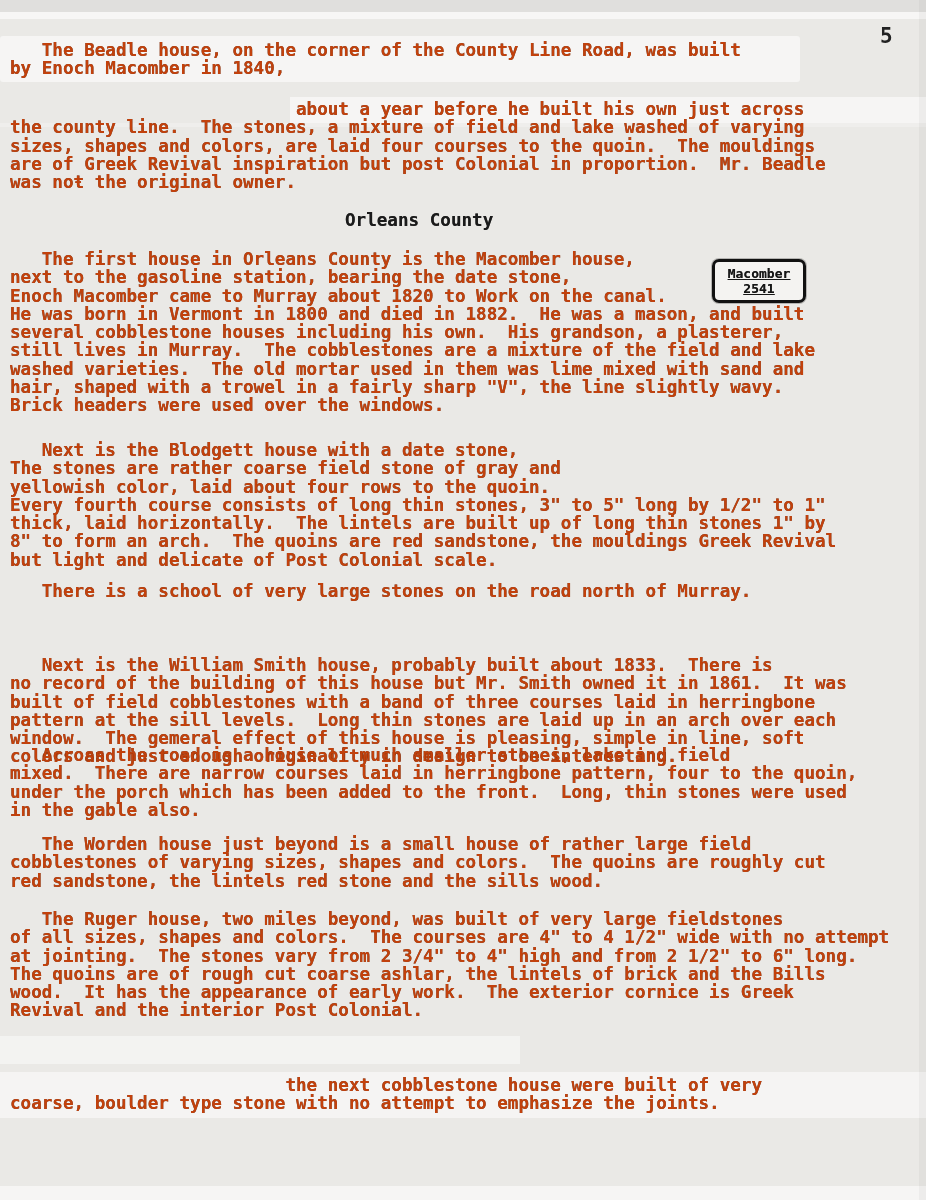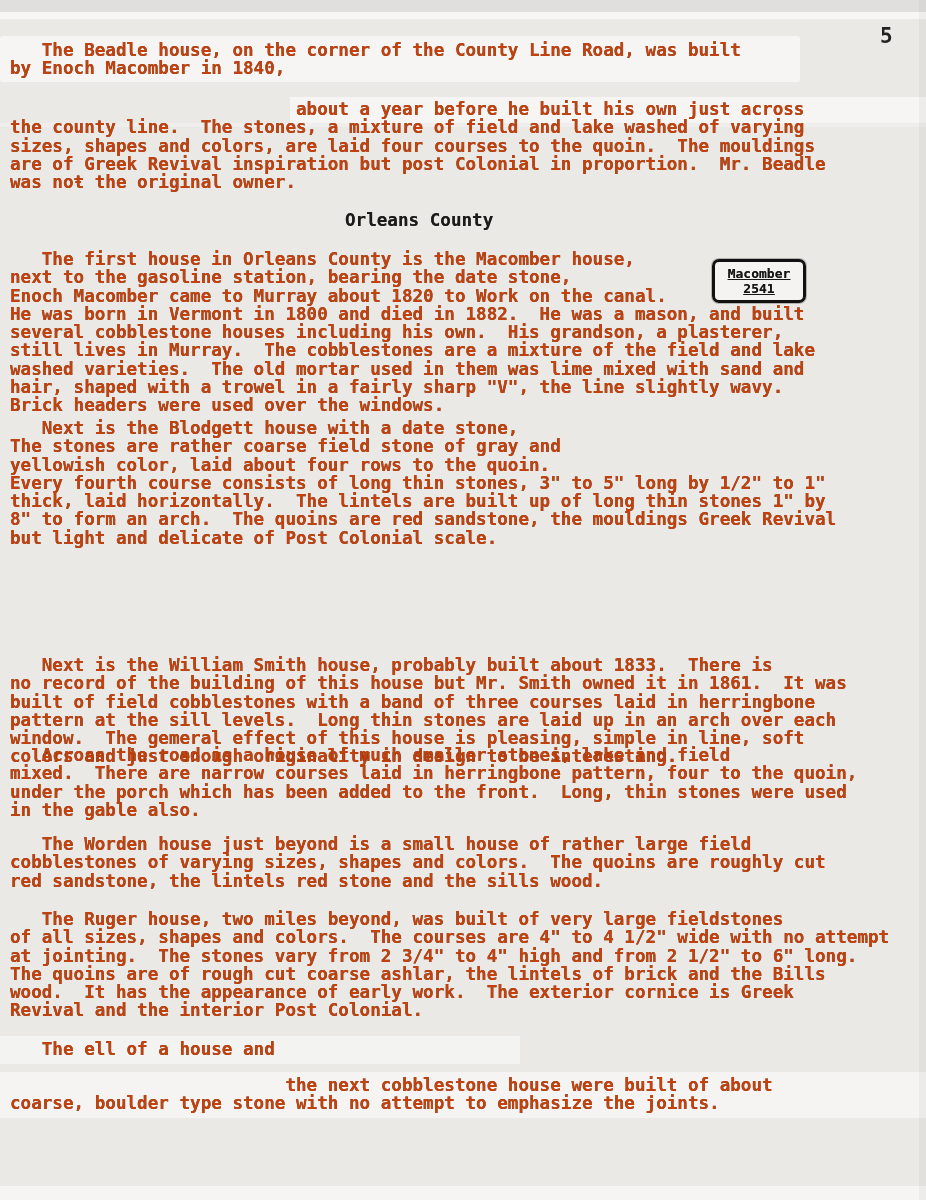--- a/index.html
+++ b/index.html
@@ -100,29 +100,30 @@
 still lives in Murray.  The cobblestones are a mixture of the field and lake
 washed varieties.  The old mortar used in them was lime mixed with sand and
 hair, shaped with a trowel in a fairly sharp "V", the line slightly wavy.
 Brick headers were used over the windows.</div>
 
   <div class="date-stone ds-macomber">
     <span class="ds-line">Macomber</span>
     <span class="ds-line">2541</span>
   </div>
 
-  <div class="tw" style="top:419px; left:10px;">   Next is the Blodgett house with a date stone,
+  <div class="tw" style="top:441px; left:10px;">   Next is the Blodgett house with a date stone,
 The stones are rather coarse field stone of gray and
 yellowish color, laid about four rows to the quoin.
 Every fourth course consists of long thin stones, 3" to 5" long by 1/2" to 1"
 thick, laid horizontally.  The lintels are built up of long thin stones 1" by
 8" to form an arch.  The quoins are red sandstone, the mouldings Greek Revival
 but light and delicate of Post Colonial scale.</div>
 
 
+  <div class="tw" style="top:582px; left:10px;">   There is a school of very large stones on the road north of Murray.</div>
 
   <div class="tw" style="top:618px; left:10px;margin-top:38px;">   Next is the William Smith house, probably built about 1833.  There is
 no record of the building of this house but Mr. Smith owned it in 1861.  It was
 built of field cobblestones with a band of three courses laid in herringbone
 pattern at the sill levels.  Long thin stones are laid up in an arch over each
 window.  The gemeral effect of this house is pleasing, simple in line, soft
 colors and just enough originality in design to be interesting.</div>
 
   <div class="tw" style="top:746px; left:10px;">   Across the road is a house of much smaller stones, lake and field
 mixed.  There are narrow courses laid in herringbone pattern, four to the quoin,
@@ -133,18 +134,17 @@
 cobblestones of varying sizes, shapes and colors.  The quoins are roughly cut
 red sandstone, the lintels red stone and the sills wood.</div>
 
   <div class="tw" style="top:910px; left:10px;">   The Ruger house, two miles beyond, was built of very large fieldstones
 of all sizes, shapes and colors.  The courses are 4" to 4 1/2" wide with no attempt
 at jointing.  The stones vary from 2 3/4" to 4" high and from 2 1/2" to 6" long.
 The quoins are of rough cut coarse ashlar, the lintels of brick and the Bills
 wood.  It has the appearance of early work.  The exterior cornice is Greek
 Revival and the interior Post Colonial.</div>
 
-  <div class="tw" style="top:1040px; left:10px;">   The ell of a house and</div>
 
-  <div class="tw" style="top:1076px; left:10px;">                          the next cobblestone house were built of about
+  <div class="tw" style="top:1076px; left:10px;">                          the next cobblestone house were built of very
 coarse, boulder type stone with no attempt to emphasize the joints.</div>
 
 </div>
 
 </body></html>

